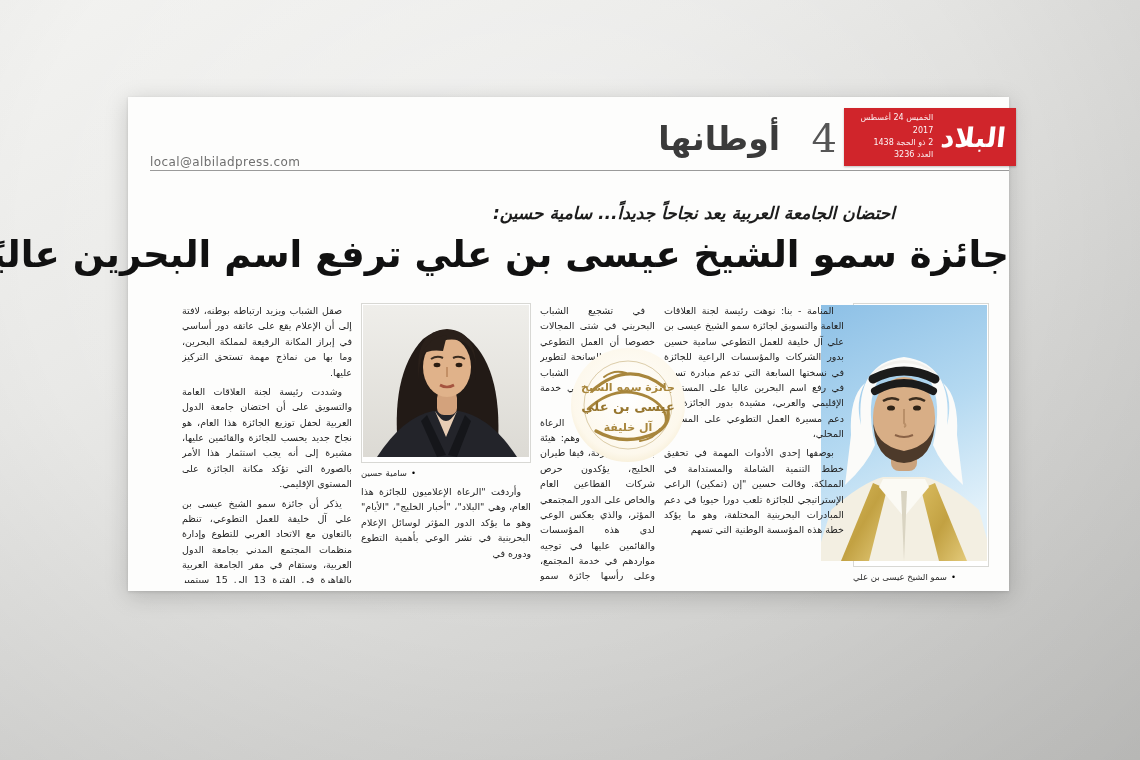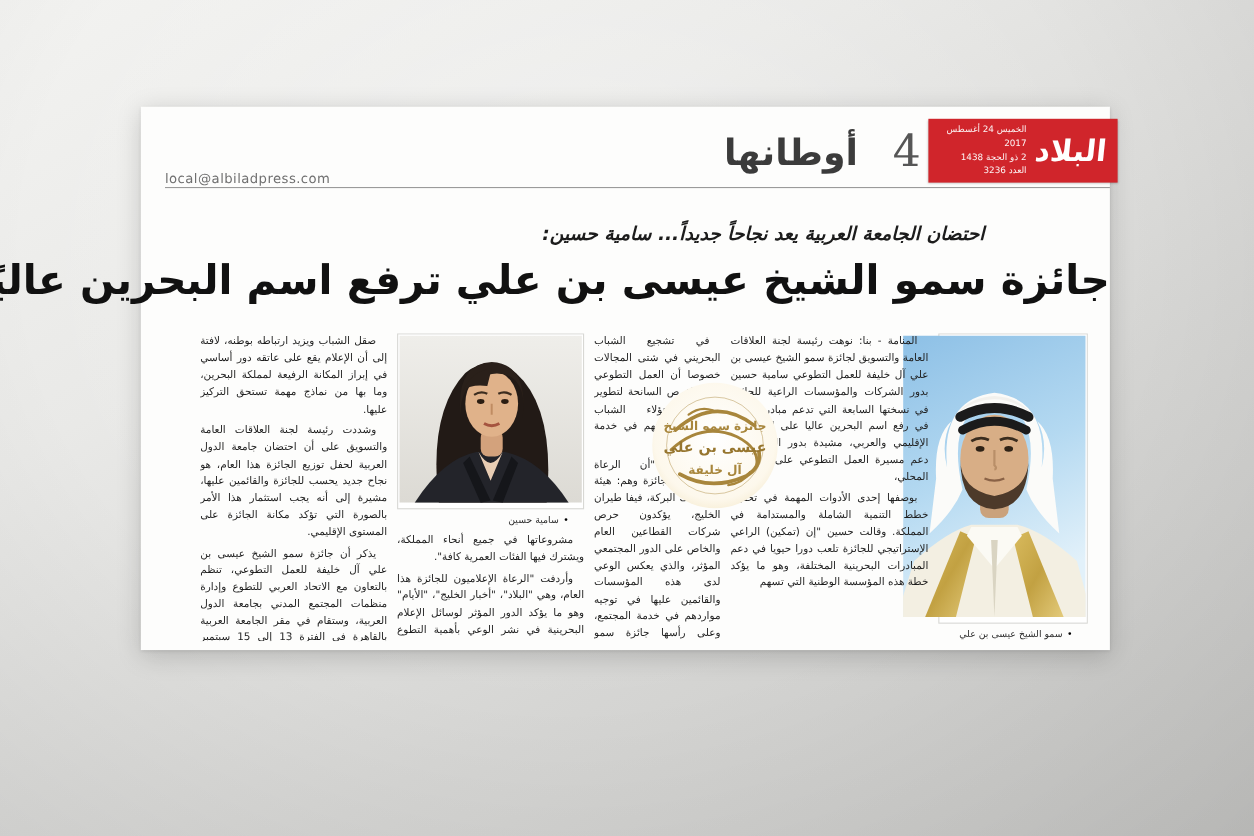--- a/index.html
+++ b/index.html
@@ -39,21 +39,21 @@
     direction:rtl; display:flex; gap:9px; overflow:hidden;
   }
   .t-col{font-size:9.5px; line-height:1.62; color:#1e1e1e; text-align:justify; overflow:hidden;}
   .t-col p{margin-bottom:4px; text-indent:10px;}
   .col-man{width:136px; flex:none;}
   .col-1{width:180px; flex:none;}
   .col-2{width:115px; flex:none;}
   .col-woman{width:170px; flex:none;}
   .col-4{width:170px; flex:none;}
   .photo-frame{border:1px solid #d8d8d4; background:#fff; padding:1px;}
-  .caption{direction:rtl; text-align:right; font-size:8.5px; color:#2a2a2a; padding:5px 14px 4px 0;}
+  .caption{direction:rtl; text-align:left; font-size:8.5px; color:#2a2a2a; padding:5px 14px 4px 0;}
   .caption .bullet{color:#000; margin-left:4px;}
   
   .medallion{position:absolute; left:336px; top:252px; width:116px; height:116px; pointer-events:none;}
   
   svg text{font-family:"DejaVu Sans",sans-serif;}
 </style>
 </head>
 <body>
 
 <div class="vignette"></div>
@@ -167,33 +167,32 @@
           <ellipse cx="74" cy="60" rx="3.4" ry="2.2" fill="#2b1d12"></ellipse>
           <ellipse cx="96" cy="60" rx="3.4" ry="2.2" fill="#2b1d12"></ellipse>
           <path d="M84 62 L84 72" stroke="#c08c62" stroke-width="1.8" fill="none"></path>
           <path d="M77 80 Q84 84 91 80" stroke="#a5543f" stroke-width="2.6" fill="none"></path>
         </svg>
       </div>
       <div class="caption" dir="rtl">
         <span class="bullet">•</span><span>سامية حسين</span>
       </div>
       <div class="t-col" dir="rtl" style="margin-top:2px;">
-        <p>مشروعاتها في جميع أنحاء المملكة، ويشترك فيها الفئات العمرية كافة".</p>
         <p>وأردفت "الرعاة الإعلاميون للجائزة هذا العام، وهي "البلاد"، "أخبار الخليج"، "الأيام" وهو ما يؤكد الدور المؤثر لوسائل الإعلام البحرينية في نشر الوعي بأهمية التطوع ودوره في</p>
       </div>
     </div>
 
     <div class="t-col col-4" dir="rtl">
       <p>صقل الشباب ويزيد ارتباطه بوطنه، لافتة إلى أن الإعلام يقع على عاتقه دور أساسي في إبراز المكانة الرفيعة لمملكة البحرين، وما بها من نماذج مهمة تستحق التركيز عليها.</p>
       <p>وشددت رئيسة لجنة العلاقات العامة والتسويق على أن احتضان جامعة الدول العربية لحفل توزيع الجائزة هذا العام، هو نجاح جديد يحسب للجائزة والقائمين عليها، مشيرة إلى أنه يجب استثمار هذا الأمر بالصورة التي تؤكد مكانة الجائزة على المستوى الإقليمي.</p>
       <p>يذكر أن جائزة سمو الشيخ عيسى بن علي آل خليفة للعمل التطوعي، تنظم بالتعاون مع الاتحاد العربي للتطوع وإدارة منظمات المجتمع المدني بجامعة الدول العربية، وستقام في مقر الجامعة العربية بالقاهرة في الفترة 13 إلى 15 سبتمبر المقبل، حيث سيتم تكريم مجموعة من أبرز الشخصيات العربية التي أسهمت في دعم وتعزيز ثقافة العمل التطوعي وتبنت مشاريع تطوعية خدمت أوطانها.</p>
     </div>
   </div>
 
-  <div class="medallion" style="left:464px; top:250px;">
+  <div class="medallion" style="left:442px; top:250px;">
     <svg width="116" height="116" viewBox="0 0 116 116">
       <defs>
         <radialGradient id="medbg" cx="0.5" cy="0.45" r="0.6">
           <stop offset="0" stop-color="#ffffff"></stop>
             <stop offset="0.8" stop-color="#fdf8ec"></stop>
             <stop offset="1" stop-color="#f6ecd2"></stop>
         </radialGradient>
       </defs>
       <circle cx="58" cy="58" r="57" fill="url(#medbg)"></circle>
       <g stroke="#a8863c" fill="none" stroke-linecap="round">

